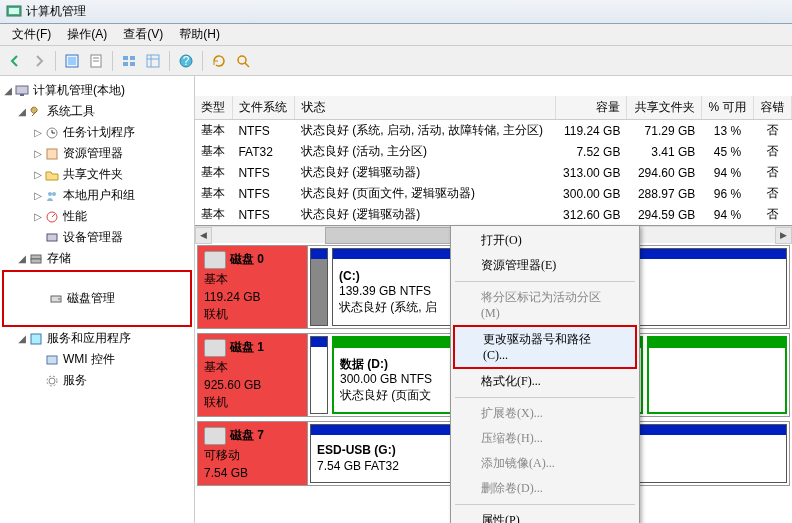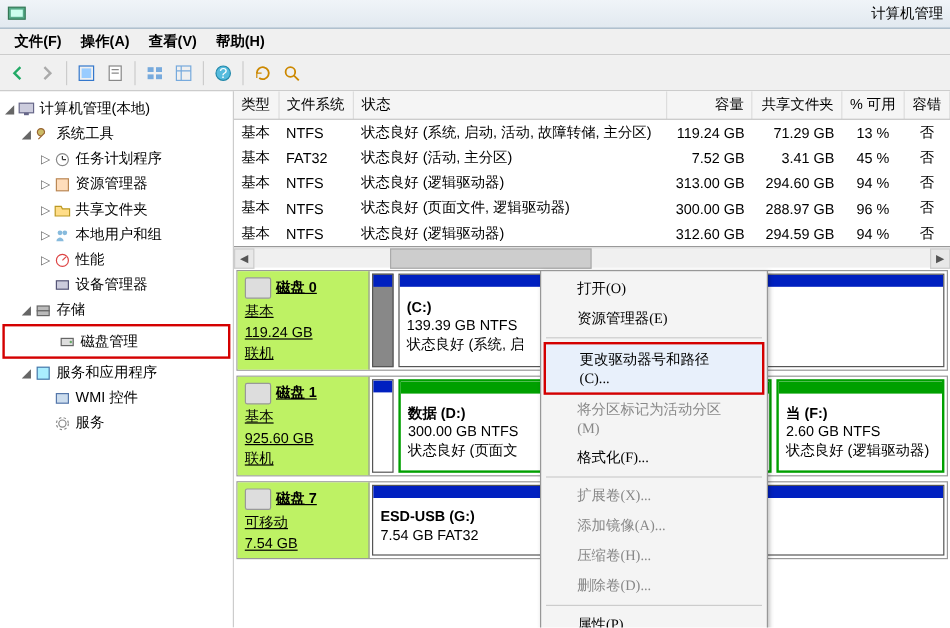--- a/index.html
+++ b/index.html
@@ -1,57 +1,57 @@
 <!DOCTYPE html>
 <html><head>
 <meta charset="utf-8">
 <style>
 * { margin: 0; padding: 0; box-sizing: border-box; font-family: "Microsoft YaHei", sans-serif; font-size: 12px; }
 body { background: #fff; width: 792px; height: 523px; overflow: hidden; position: relative; }
 
-.titlebar { background: linear-gradient(#f0f4f8, #e2e9f0); height: 24px; display: flex; align-items: center; padding: 0 6px; border-bottom: 1px solid #8ba2b8; justify-content: space-between; }
+.titlebar { background: linear-gradient(#f0f4f8, #e2e9f0); height: 24px; display: flex; align-items: center; padding: 0 6px; border-bottom: 1px solid #8ba2b8; }
 .titlebar .icon { width: 16px; height: 16px; margin-right: 4px; }
 .titlebar .title { font-size: 12px; }
 
 .menubar { background: #f0f0f0; height: 22px; display: flex; align-items: center; padding: 0 4px; border-bottom: 1px solid #ccc; }
-.menubar .menu-item { padding: 2px 8px; cursor: default; font-weight: bold; }
+.menubar .menu-item { padding: 2px 8px; cursor: default; }
 
 .toolbar { background: #f0f0f0; height: 30px; display: flex; align-items: center; padding: 0 4px; border-bottom: 1px solid #ccc; gap: 2px; }
 .toolbar .btn { width: 22px; height: 22px; border: 1px solid transparent; display: flex; align-items: center; justify-content: center; }
 .toolbar .sep { width: 1px; height: 20px; background: #ccc; margin: 0 3px; }
 .toolbar .btn svg { width: 16px; height: 16px; }
 
 .main { display: flex; height: calc(523px - 24px - 22px - 30px); }
 
 .tree { width: 195px; border-right: 1px solid #ccc; padding: 4px 2px; overflow: hidden; }
 .tree-item { display: flex; align-items: center; padding: 2px 0; cursor: default; white-space: nowrap; }
 .tree-item .twisty { width: 12px; text-align: center; color: #666; font-size: 10px; }
 .tree-item .ticon { width: 16px; height: 16px; margin-right: 3px; display: inline-flex; align-items: center; justify-content: center; }
 .tree-item .ticon svg { width: 14px; height: 14px; }
 .tree .lvl1 { padding-left: 14px; }
 .tree .lvl2 { padding-left: 30px; }
-.tree .selected { border: 2px solid #d40000; padding: 2px 2px; margin: 1px 0; }
+.tree .selected { border: 2px solid #d40000; padding: 16px 2px; margin: 1px 0; }
 
 .content { flex: 1; display: flex; flex-direction: column; overflow: hidden; }
 
 .table-wrap { border-bottom: 1px solid #999; }
-.vol-table { width: 100%; border-collapse: collapse; }
+.vol-table { width: 100%; border-collapse: collapse; margin-top: 20px; }
 .vol-table th { background: #f5f5f5; border-right: 1px solid #ddd; border-bottom: 1px solid #ccc; padding: 3px 6px; text-align: left; font-weight: normal; }
 .vol-table td { padding: 2px 6px; white-space: nowrap; }
 .vol-table th.r, .vol-table td.r { text-align: right; }
 .vol-table th.c, .vol-table td.c { text-align: center; }
 
 .scrollbar { height: 17px; background: #f0f0f0; border-top: 1px solid #ddd; display: flex; align-items: center; }
 .scrollbar .arrow { width: 17px; height: 17px; background: #e8e8e8; border: 1px solid #ccc; display: flex; align-items: center; justify-content: center; font-size: 9px; color: #555; }
 .scrollbar .track { flex: 1; height: 17px; position: relative; }
 .scrollbar .thumb { position: absolute; left: 20%; width: 30%; height: 100%; background: #cdcdcd; border: 1px solid #aaa; }
 
 .disk-panel { flex: 1; overflow: hidden; padding: 2px; }
 .disk-row { display: flex; margin-bottom: 4px; border: 1px solid #999; }
-.disk-header { width: 110px; border-right: 1px solid #999; padding: 4px 6px; background: #bef264; text-decoration: underline; }
+.disk-header { width: 110px; border-right: 1px solid #999; padding: 4px 6px; background: #ef4444; }
 .disk-header .dicon { width: 22px; height: 18px; background: #ddd; border: 1px solid #999; border-radius: 2px; display: inline-block; vertical-align: middle; margin-right: 4px; }
 .disk-header .dname { font-weight: bold; }
 .disk-header .dline { padding: 1px 0; }
 .disk-parts { flex: 1; display: flex; }
 .part { border: 1px solid #555; margin: 2px; padding: 4px 6px; display: flex; flex-direction: column; justify-content: center; position: relative; overflow: hidden; }
 .part .pstripe { position: absolute; top: 0; left: 0; right: 0; height: 10px; }
 .part .pbody { margin-top: 10px; font-size: 11px; line-height: 1.3; white-space: nowrap; }
 .part .pname { font-weight: bold; }
 .stripe-blue { background: #0020c0; }
 .stripe-green { border: 2px solid #00a000 !important; }
@@ -391,25 +391,20 @@
           <div class="part stripe-green" style="flex:1">
             <div class="pstripe"></div>
             <div class="pbody">
               <div class="pname">数据  (D:)</div>
               <div>300.00 GB NTFS</div>
               <div>状态良好 (页面文</div>
             </div>
           </div>
           <div class="part stripe-green" style="flex:0 0 140px">
             <div class="pstripe"></div>
-            <div class="pbody">
-              <div class="pname">当  (F:)</div>
-              <div>2.60 GB NTFS</div>
-              <div>状态良好 (逻辑驱动器)</div>
-            </div>
           </div>
         </div>
       </div>
 
       <div class="disk-row">
         <div class="disk-header">
           <div class="dline"><span class="dicon"></span><span class="dname">磁盘 7</span></div>
           <div class="dline">可移动</div>
           <div class="dline">7.54 GB</div>
         </div>
@@ -425,24 +420,24 @@
       </div>
 
     </div>
   </div>
 </div>
 
 <div class="context-menu" style="left:450px; top:225px">
   <div class="mi">打开(O)</div>
   <div class="mi">资源管理器(E)</div>
   <div class="msep"></div>
+  <div class="mi disabled">将分区标记为活动分区(M)</div>
   <div class="mi highlighted">更改驱动器号和路径(C)...</div>
-  <div class="mi disabled">将分区标记为活动分区(M)</div>
   <div class="mi">格式化(F)...</div>
   <div class="msep"></div>
   <div class="mi disabled">扩展卷(X)...</div>
+  <div class="mi disabled">压缩卷(H)...</div>
   <div class="mi disabled">添加镜像(A)...</div>
-  <div class="mi disabled">压缩卷(H)...</div>
   <div class="mi disabled">删除卷(D)...</div>
   <div class="msep"></div>
   <div class="mi">属性(P)</div>
 
 </div>
 
 </body></html>

